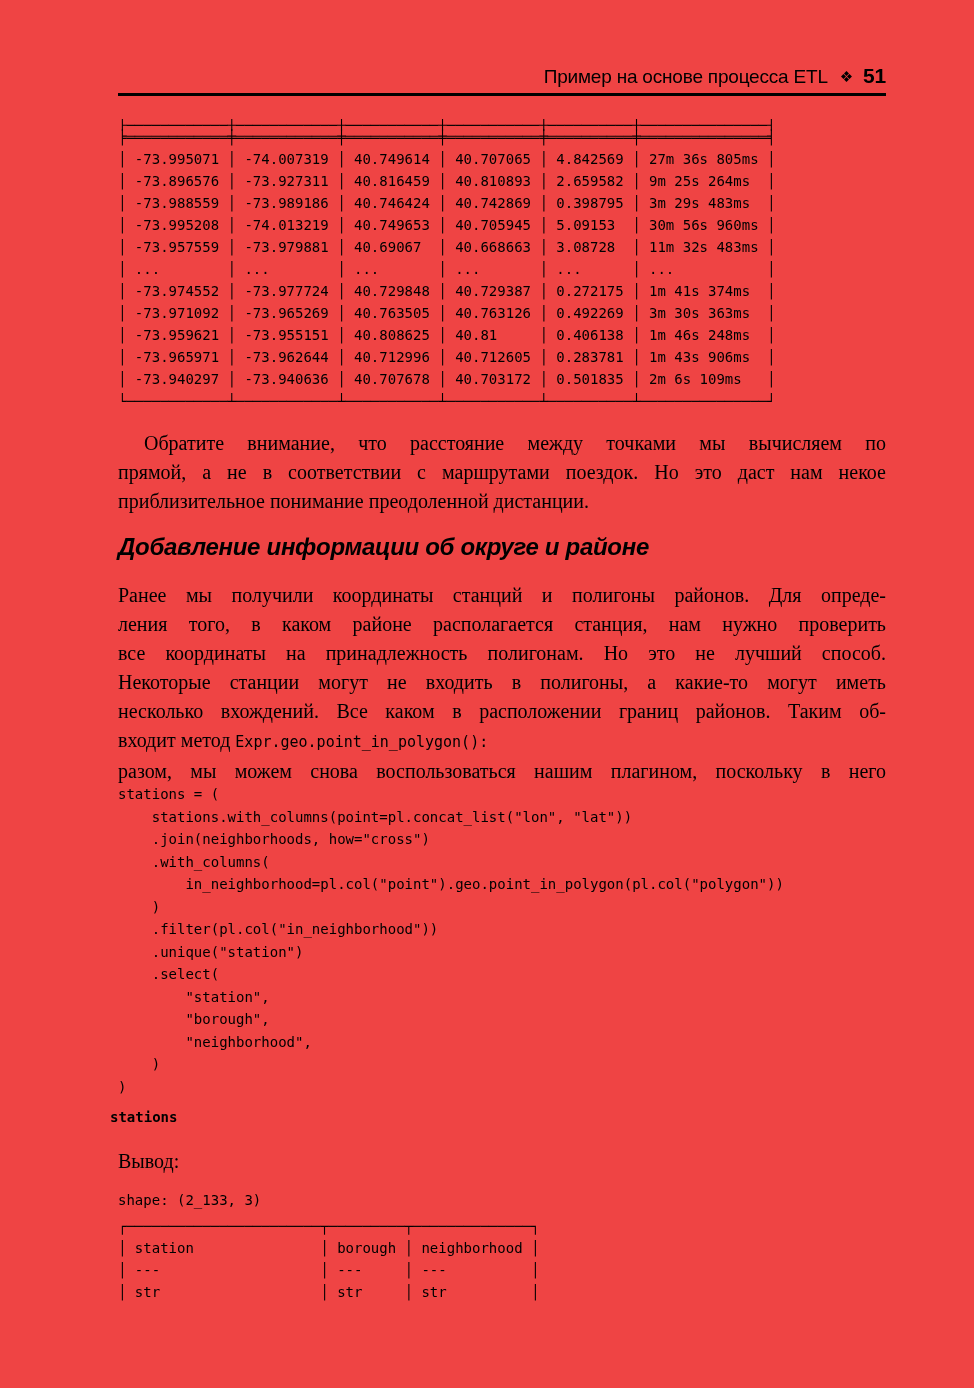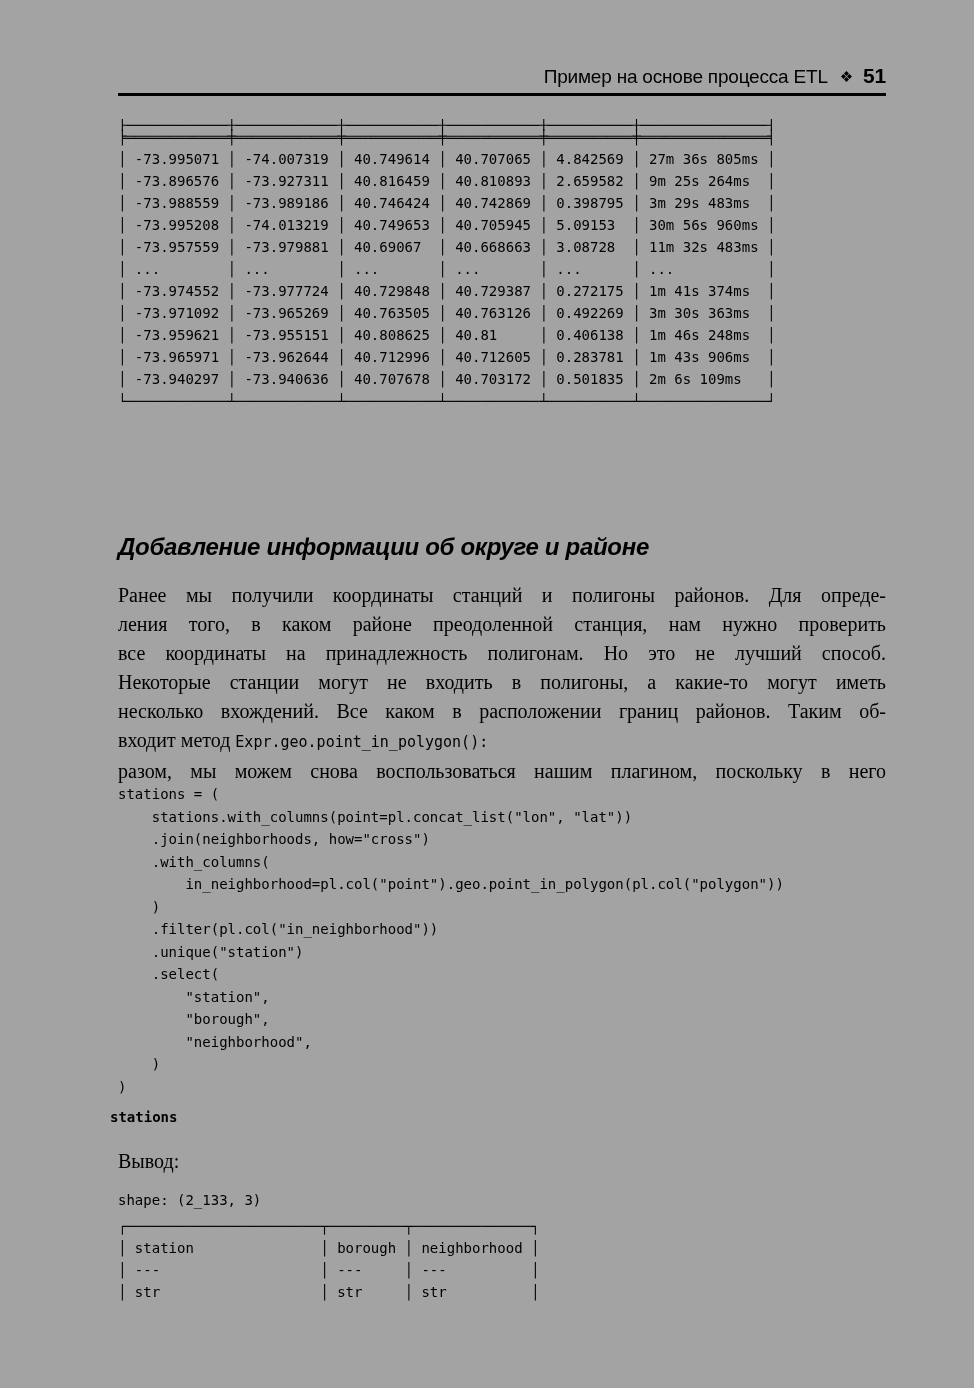--- a/index.html
+++ b/index.html
@@ -1,16 +1,16 @@
 <!DOCTYPE html>
 <html><head>
 <meta charset="utf-8">
 <style>
   html,body{margin:0;padding:0;background:#e8e8e8;}
-  .page{position:relative;width:974px;height:1388px;background:#a3a3a3;color:#000;overflow:hidden;margin:0 auto;}
+  .page{position:relative;width:974px;height:1388px;background:#ef4444;color:#000;overflow:hidden;margin:0 auto;}
   .abs{position:absolute;}
   .mono{font-family:"DejaVu Sans Mono",monospace;font-size:14px;line-height:22px;margin:0;color:#000;}
   .serif{font-family:"Liberation Serif",serif;font-size:20px;line-height:29px;color:#000;}
   .sans{font-family:"Liberation Sans",sans-serif;}
 
   
   .running-head{left:118px;top:64px;width:768px;text-align:right;font-size:19px;letter-spacing:-0.2px;}
   .running-head .orn{font-size:15px;margin:0 10px 0 12px;position:relative;top:-1px;}
   .running-head .pagenum{font-weight:bold;font-size:21px;}
   .head-rule{left:118px;top:93px;width:768px;height:3px;background:#000;}
@@ -64,26 +64,31 @@
 │ -73.995208 │ -74.013219 │ 40.749653 │ 40.705945 │ 5.09153  │ 30m 56s 960ms │
 │ -73.957559 │ -73.979881 │ 40.69067  │ 40.668663 │ 3.08728  │ 11m 32s 483ms │
 │ ...        │ ...        │ ...       │ ...       │ ...      │ ...           │
 │ -73.974552 │ -73.977724 │ 40.729848 │ 40.729387 │ 0.272175 │ 1m 41s 374ms  │
 │ -73.971092 │ -73.965269 │ 40.763505 │ 40.763126 │ 0.492269 │ 3m 30s 363ms  │
 │ -73.959621 │ -73.955151 │ 40.808625 │ 40.81     │ 0.406138 │ 1m 46s 248ms  │
 │ -73.965971 │ -73.962644 │ 40.712996 │ 40.712605 │ 0.283781 │ 1m 43s 906ms  │
 │ -73.940297 │ -73.940636 │ 40.707678 │ 40.703172 │ 0.501835 │ 2m 6s 109ms   │
 └────────────┴────────────┴───────────┴───────────┴──────────┴───────────────┘</pre>
 
+  <div class="abs serif para para-note">
+    <div class="pline indent">Обратите внимание, что расстояние между точками мы вычисляем по</div>
+    <div class="pline">прямой, а не в соответствии с маршрутами поездок. Но это даст нам некое</div>
+    <div class="pline last">приблизительное понимание преодоленной дистанции.</div>
+  </div>
 
   <h2 class="abs section-heading" style="margin:0">Добавление информации об округе и районе</h2>
 
   <div class="abs serif para para-main">
     <div class="pline">Ранее мы получили координаты станций и полигоны районов. Для опреде-</div>
-    <div class="pline">ления того, в каком районе преодоленной станция, нам нужно проверить</div>
+    <div class="pline">ления того, в каком районе располагается станция, нам нужно проверить</div>
     <div class="pline">все координаты на принадлежность полигонам. Но это не лучший способ.</div>
     <div class="pline">Некоторые станции могут не входить в полигоны, а какие-то могут иметь</div>
     <div class="pline">несколько вхождений. Все каком в расположении границ районов. Таким об-</div>
     <div class="pline last"><span>входит метод </span><span class="inline-code">Expr.geo.point_in_polygon():</span></div>
     <div class="pline">разом, мы можем снова воспользоваться нашим плагином, поскольку в него</div>
   </div>
 
   <pre class="abs mono code-block">stations = (
     stations.with_columns(point=pl.concat_list("lon", "lat"))
     .join(neighborhoods, how="cross")

